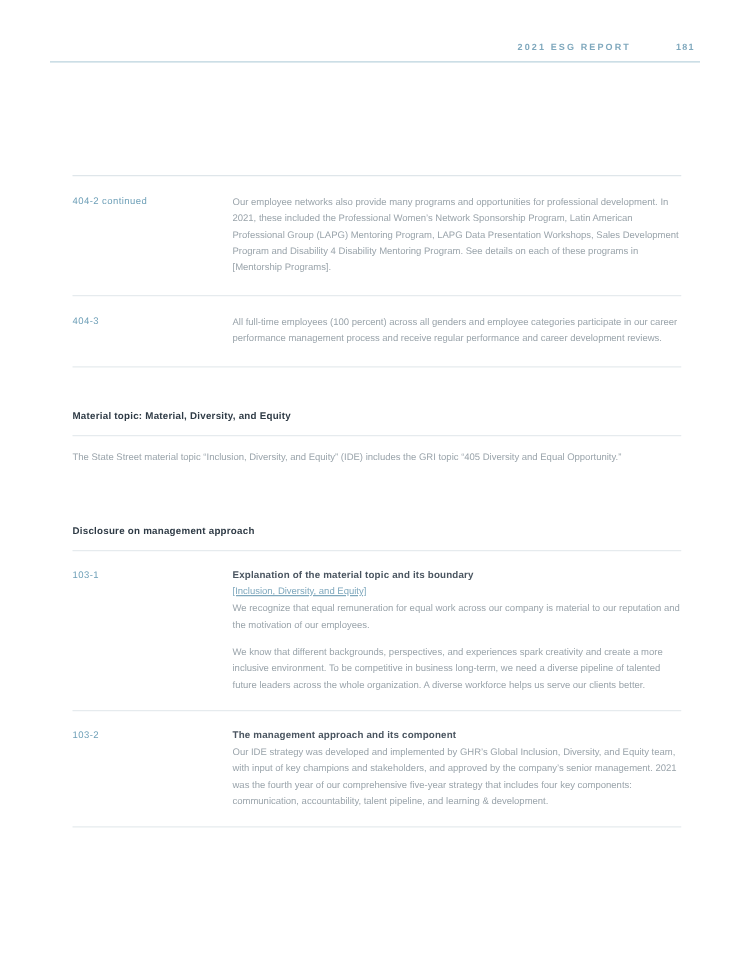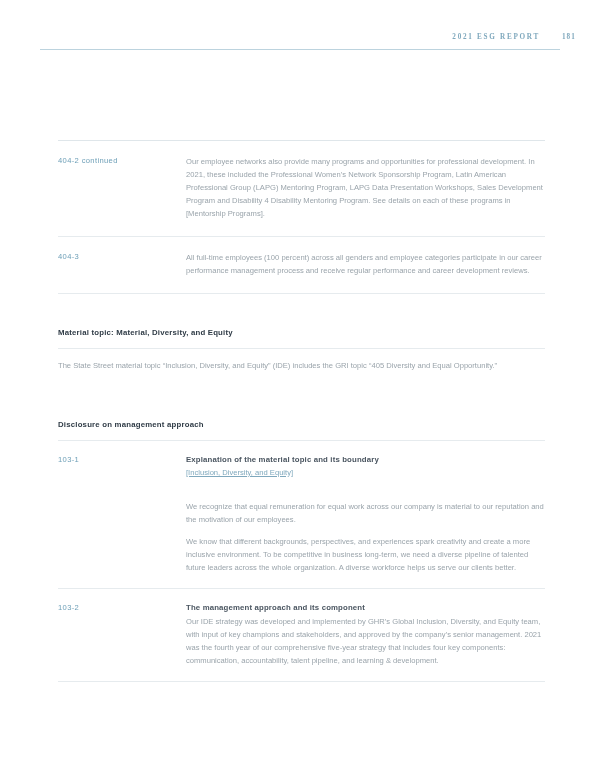--- a/index.html
+++ b/index.html
@@ -20,26 +20,25 @@
     height: 776px;
     box-sizing: border-box;
     background: #ffffff;
   }
 
   
   .running-header {
     position: absolute;
     top: 33px;
     left: 40px;
-    right: 24px;
+    right: 44px;
     display: flex;
     justify-content: flex-end;
     align-items: baseline;
-    gap: 22px;
-    font-family: Liberation Serif, serif;
+    gap: 36px;
   }
   .header-title {
     font-size: 7.2px;
     letter-spacing: 1.7px;
     font-weight: 700;
     color: #7fa8bd;
   }
   .header-pageno {
     font-size: 7.2px;
     letter-spacing: 1.1px;
@@ -119,21 +118,21 @@
     letter-spacing: 0.15px;
     line-height: 1.62;
     display: block;
   }
   .col-body .sub-link {
     display: block;
     color: #7fa8bd;
     text-decoration: underline;
     font-size: 7.6px;
     line-height: 1.7;
-    margin-bottom: 20px;
+    margin-bottom: 0;
   }
   .col-body p {
     margin: 0 0 9px 0;
   }
   .col-body p:last-child { margin-bottom: 0; }
 
   
   .section-heading {
     font-size: 7.8px;
     font-weight: 700;

